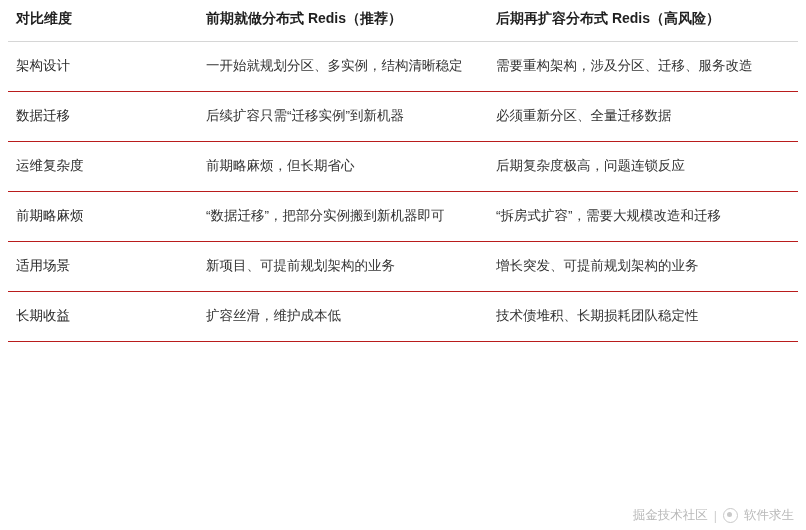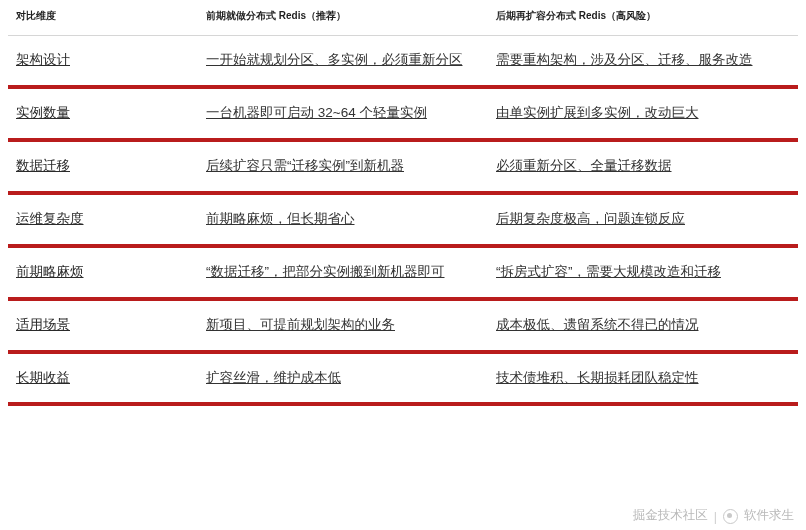--- a/index.html
+++ b/index.html
@@ -26,45 +26,44 @@
     table-layout: fixed;
     font-size: 13.5px;
   }
   table.compare-table col.c0 { width: 190px; }
   table.compare-table col.c1 { width: 290px; }
   table.compare-table col.c2 { width: 310px; }
 
   table.compare-table thead th {
     text-align: left;
     font-weight: bold;
-    font-size: 10px;
+    font-size: 14px;
     color: #1f1f1f;
     padding: 8px 10px 12px 8px;
     vertical-align: top;
     border-bottom: 1px solid #d6d6d6;
     line-height: 1.5;
   }
   table.compare-table tbody td {
     text-align: left;
     padding: 14px 10px 14px 8px;
     vertical-align: top;
-    border-bottom: 4px solid #b91c1c;
+    border-bottom: 1px solid #b91c1c;
     line-height: 1.55;
     color: #333333;
-    text-decoration: underline;
   }
   table.compare-table tbody td.dim {
     color: #2b2b2b;
   }
   .watermark {
     position: absolute;
     right: 12px;
     bottom: 6px;
     display: flex;
-    align-items: flex-end;
+    align-items: center;
     gap: 6px;
     font-size: 12.5px;
     color: #b9b9b9;
     pointer-events: none;
     margin-top: 12px;
   }
   .watermark .wm-logo {
     display: inline-block;
     width: 13px;
     height: 13px;
@@ -99,47 +98,42 @@
     <thead>
       <tr>
         <th>对比维度</th>
         <th>前期就做分布式 Redis（推荐）</th>
         <th>后期再扩容分布式 Redis（高风险）</th>
       </tr>
     </thead>
     <tbody>
       <tr>
         <td class="dim">架构设计</td>
-        <td>一开始就规划分区、多实例，必须重新分区</td>
+        <td>一开始就规划分区、多实例，结构清晰稳定</td>
         <td>需要重构架构，涉及分区、迁移、服务改造</td>
-      </tr>
-      <tr>
-        <td class="dim">实例数量</td>
-        <td>一台机器即可启动 32~64 个轻量实例</td>
-        <td>由单实例扩展到多实例，改动巨大</td>
       </tr>
       <tr>
         <td class="dim">数据迁移</td>
         <td>后续扩容只需“迁移实例”到新机器</td>
         <td>必须重新分区、全量迁移数据</td>
       </tr>
       <tr>
         <td class="dim">运维复杂度</td>
         <td>前期略麻烦，但长期省心</td>
         <td>后期复杂度极高，问题连锁反应</td>
       </tr>
       <tr>
         <td class="dim">前期略麻烦</td>
         <td>“数据迁移”，把部分实例搬到新机器即可</td>
         <td>“拆房式扩容”，需要大规模改造和迁移</td>
       </tr>
       <tr>
         <td class="dim">适用场景</td>
         <td>新项目、可提前规划架构的业务</td>
-        <td>成本极低、遗留系统不得已的情况</td>
+        <td>增长突发、可提前规划架构的业务</td>
       </tr>
       <tr>
         <td class="dim">长期收益</td>
         <td>扩容丝滑，维护成本低</td>
         <td>技术债堆积、长期损耗团队稳定性</td>
       </tr>
     </tbody>
   </table>
 </div>
 

